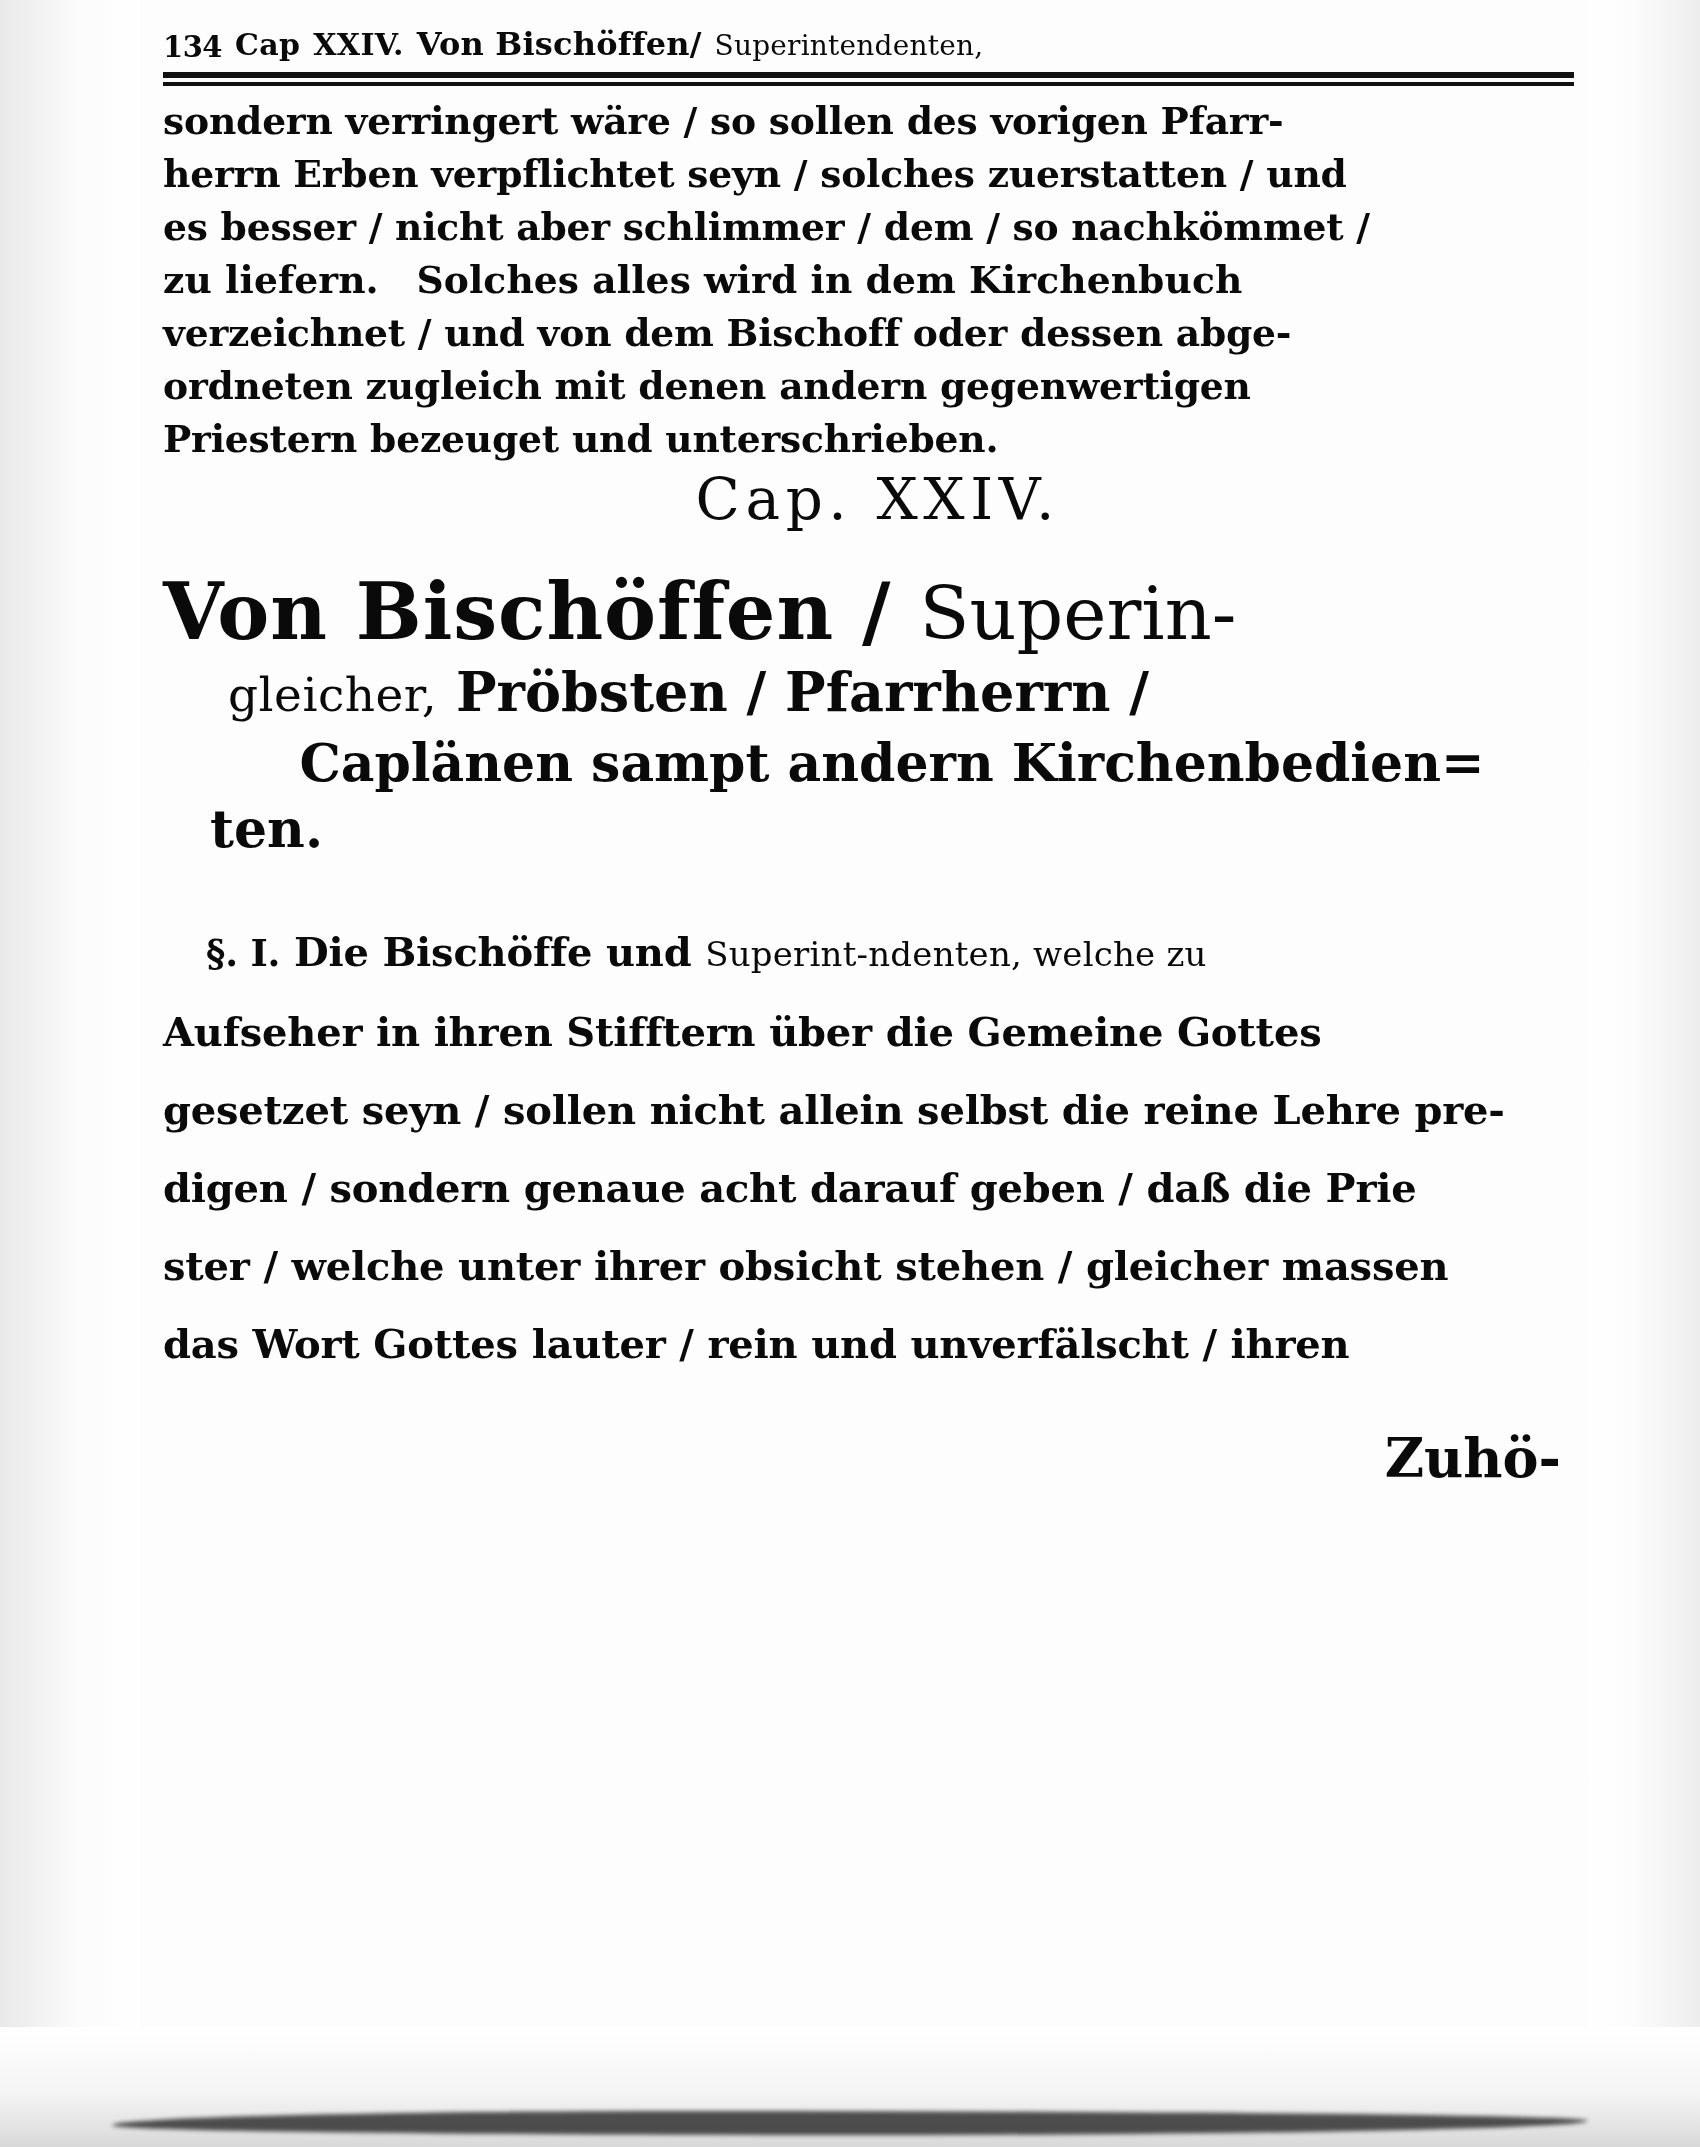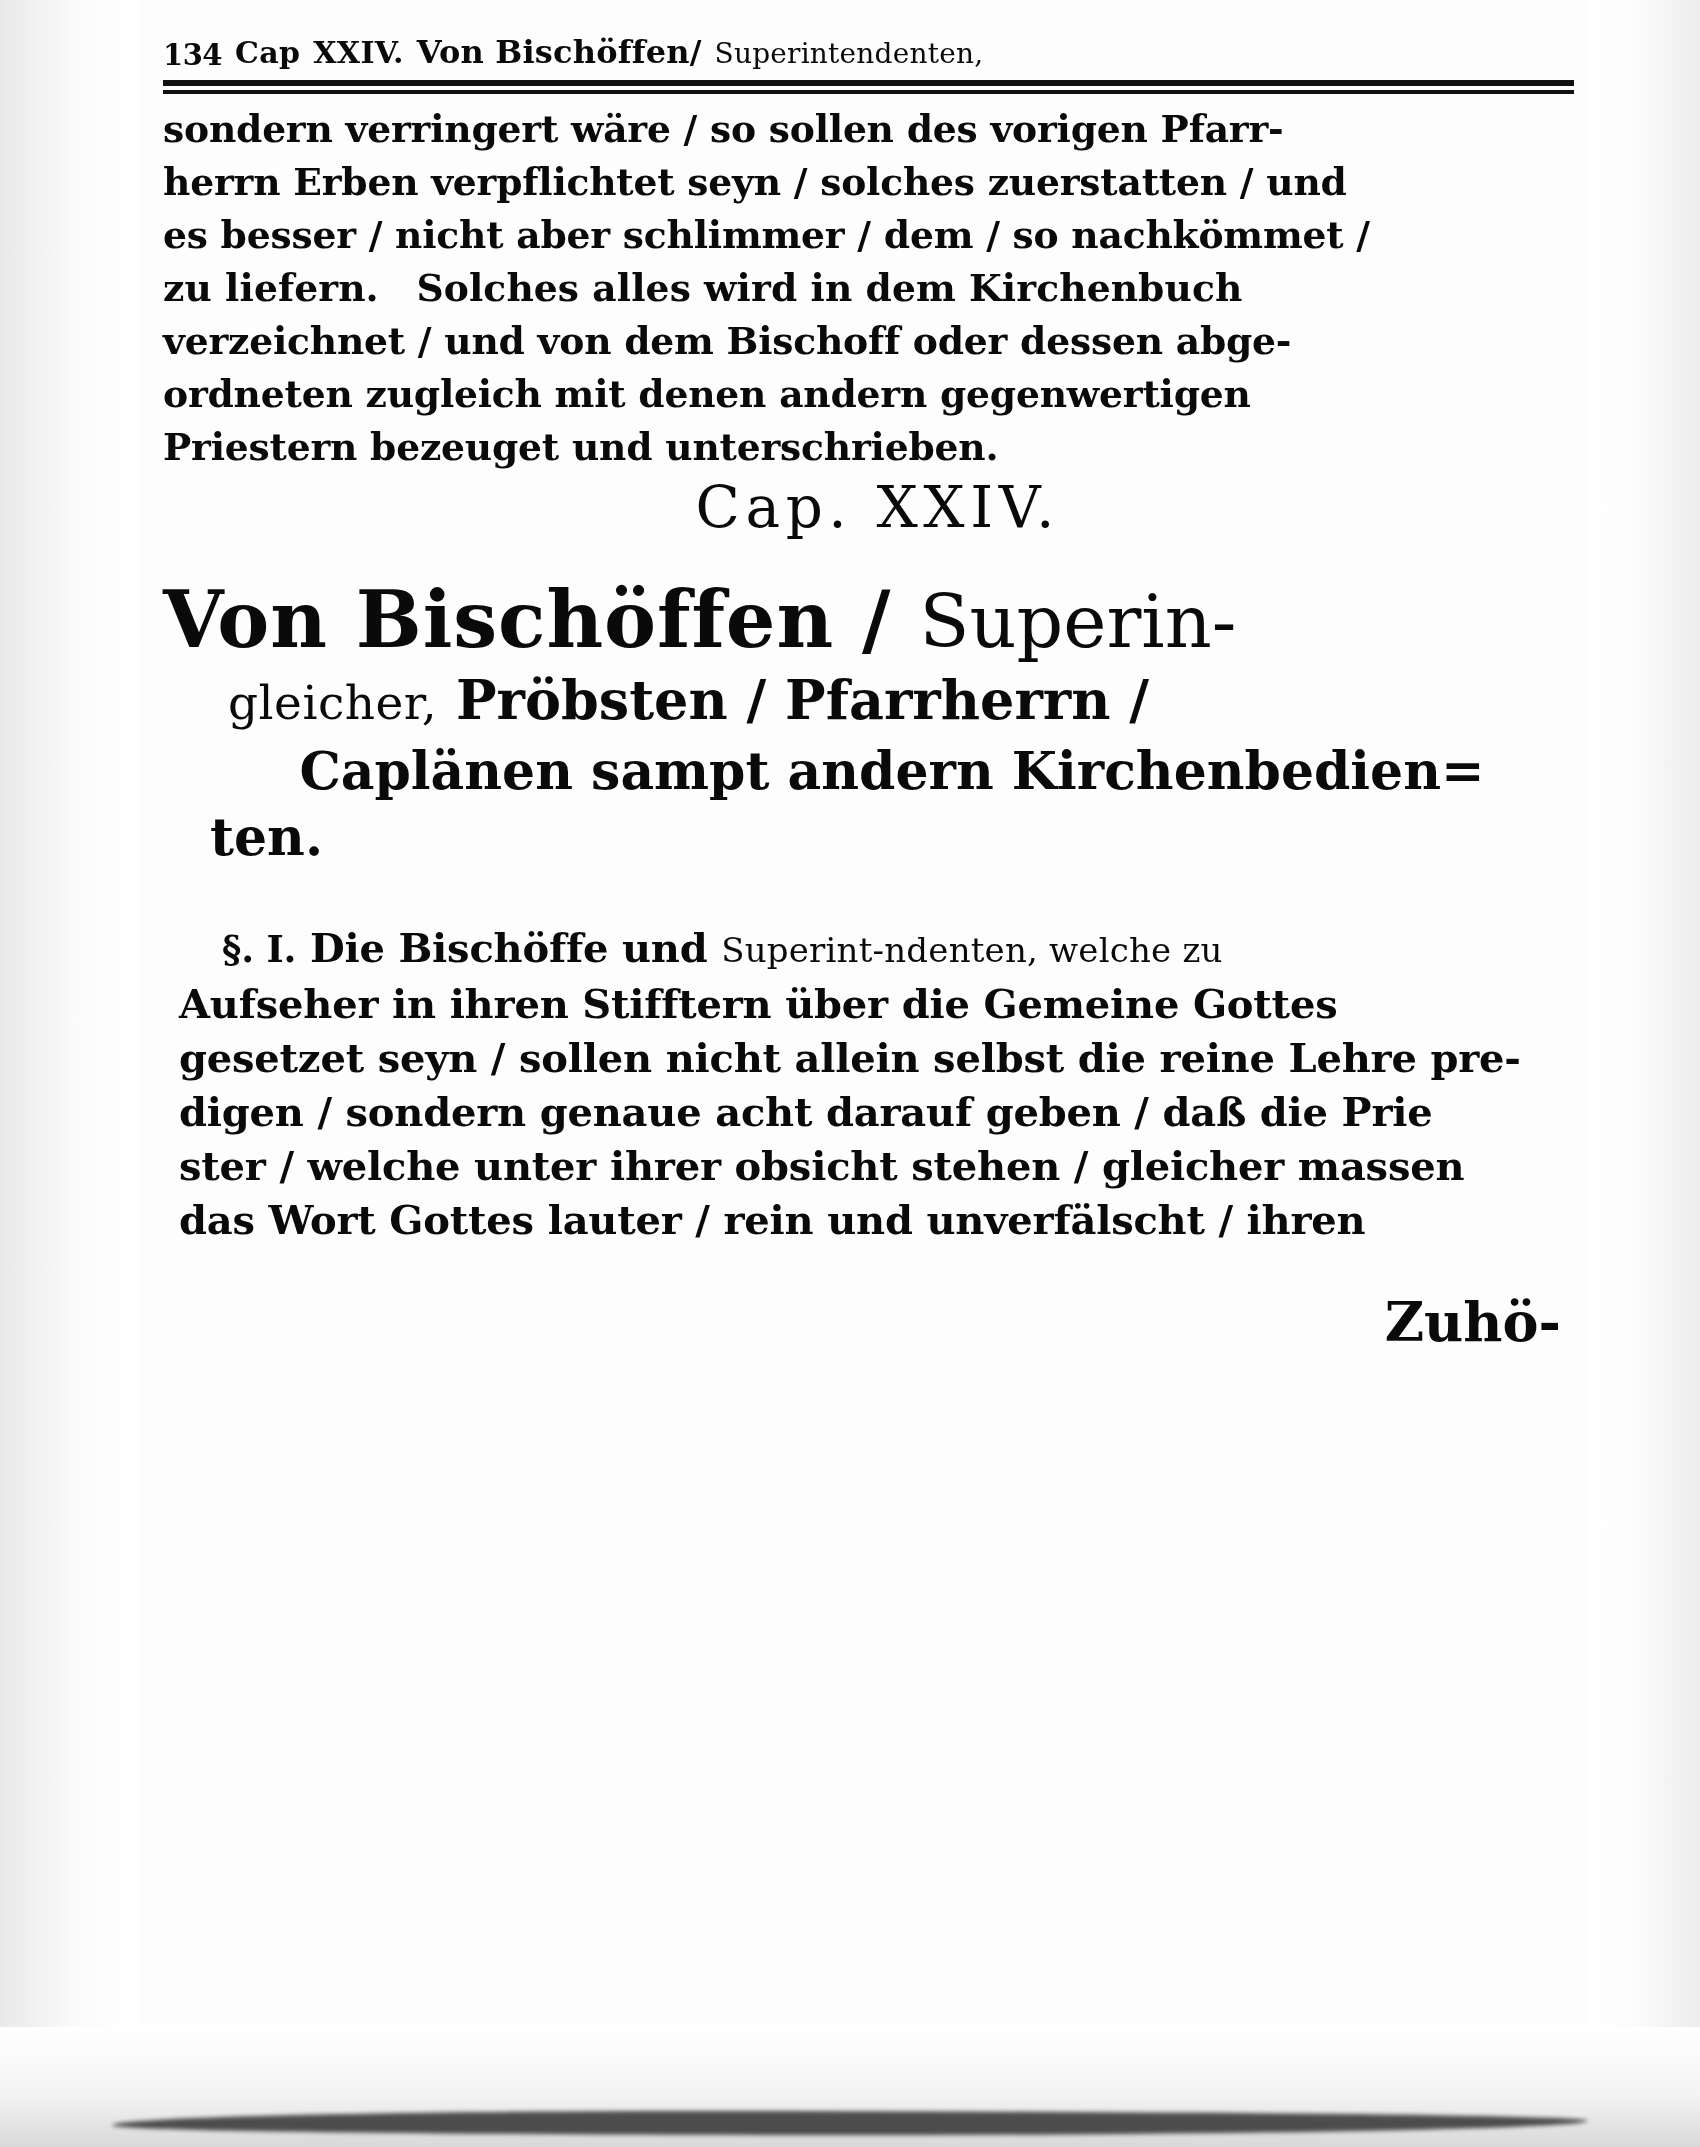--- a/index.html
+++ b/index.html
@@ -47,21 +47,21 @@
     background: #1a1a1a;
     opacity: .75;
     filter: blur(1.9px);
     border-radius: 40% 60% 50% 50% / 60% 40% 60% 40%;
   }
 
   .content {
     position: absolute;
     left: 163px;
     right: 126px;
-    top: 12px;
+    top: 4px;
   }
 
   
   .running-head {
     display: flex;
     align-items: baseline;
     gap: 13px;
     padding-top: 20.5px;
     white-space: nowrap;
   }
@@ -179,24 +179,23 @@
   }
 
   
   .section-block {
     margin-top: 52px;
   }
   .sectionline {
     font-family: "DejaVu Serif", serif;
     font-weight: bold;
     font-size: 40px;
-    line-height: 54px;
+    line-height: 78px;
     letter-spacing: -0.2px;
     white-space: nowrap;
-    margin-left: 16px;
   }
   .sect-sign {
     font-family: "DejaVu Serif", serif;
     font-weight: bold;
     font-size: 37px;
     padding-left: 43px;
   }
   .roman-inline {
     font-family: "DejaVu Serif", serif;
     font-weight: normal;

